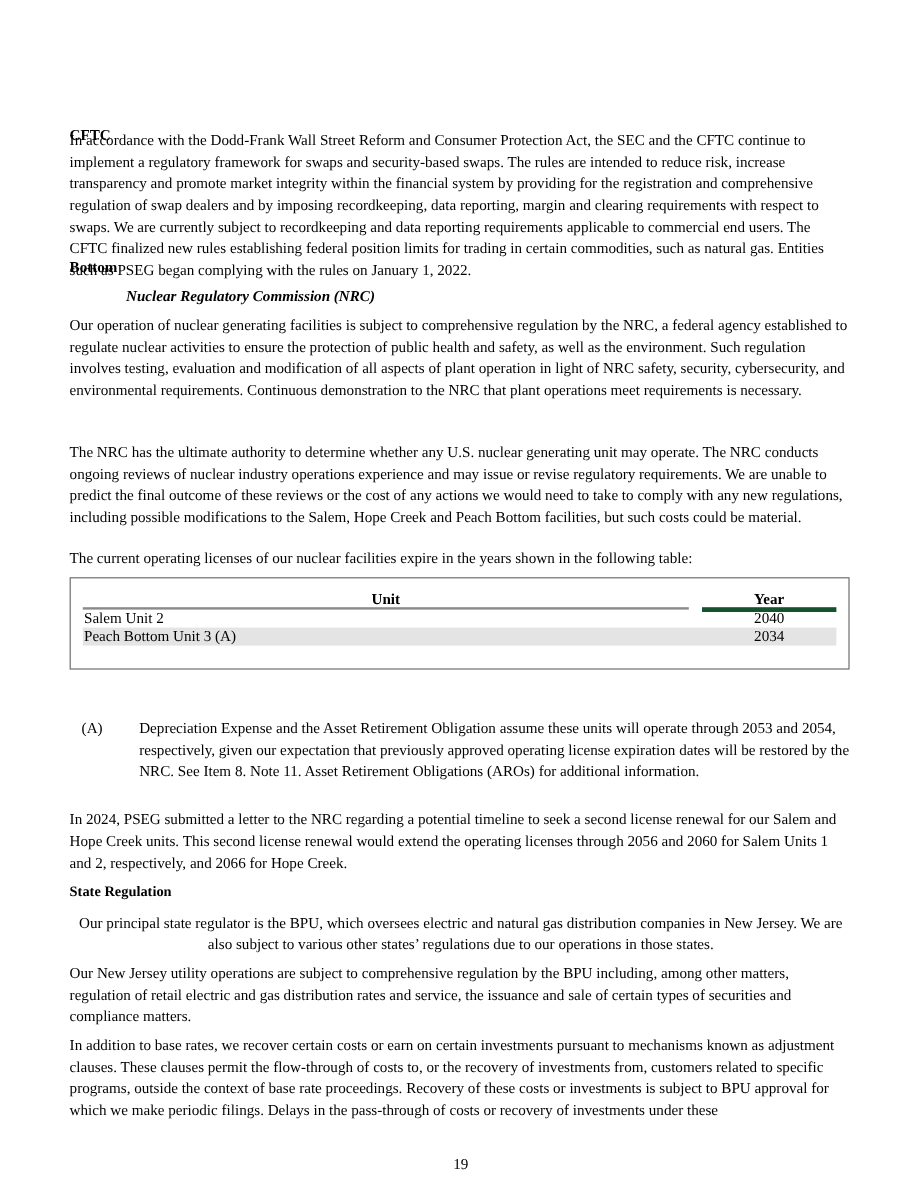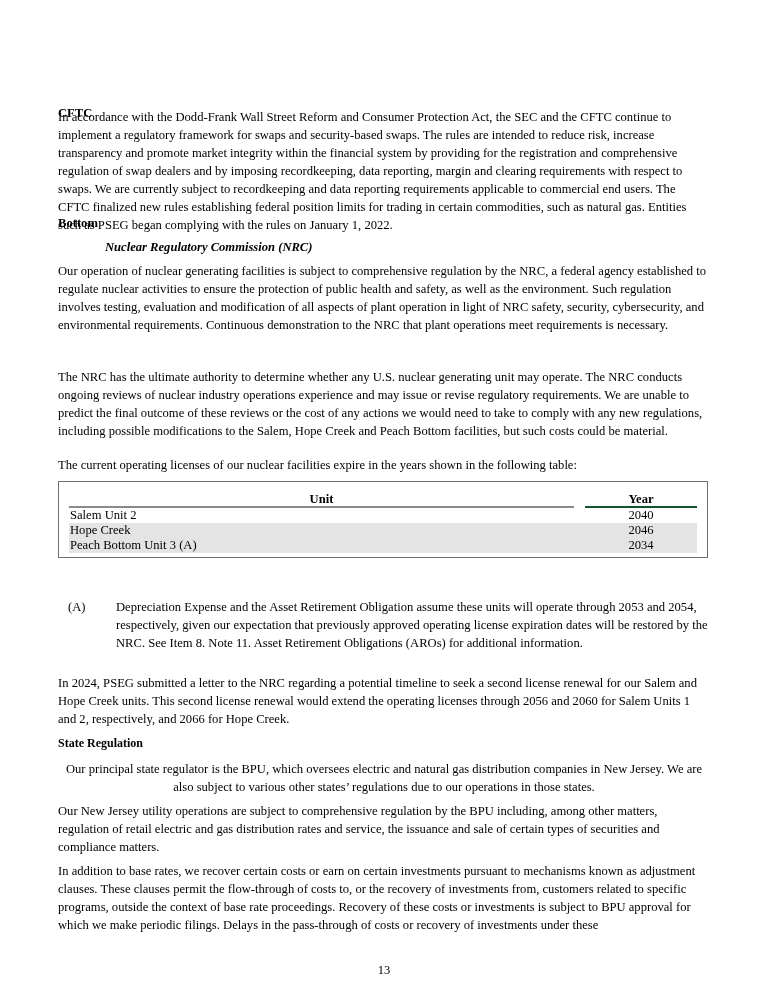--- a/index.html
+++ b/index.html
@@ -11,21 +11,21 @@
   .blk { position: absolute; left: 0; width: 652px; line-height: 18px; margin: 0; }
   .h-bold { font-weight: bold; }
   .h-italic { font-weight: bold; font-style: italic; }
   .h-section { font-weight: bold; font-size: 12px; }
   .tbl-box {
     position: absolute; left: 0; top: 481px; width: 650px; height: 77px;
     border: 1px solid #6f6f6f; box-sizing: border-box;
   }
   .th { position: absolute; top: 10px; font-weight: bold; line-height: 14px; text-align: center; }
   .th-unit { left: 10px; width: 505px; border-bottom: 2px solid #8a8a8a; padding-bottom: 0; }
-  .th-year { left: 526px; width: 112px; border-bottom: 2px solid #14532d; }
+  .th-year { left: 526px; width: 112px; border-bottom: 4px solid #14532d; }
   .rows { position: absolute; left: 10px; top: 26px; width: 628px; }
   .row { height: 15px; line-height: 15px; position: relative; }
   .row.shade { background: #e4e4e4; }
   .cell-unit { position: absolute; left: 1px; }
   .cell-year { position: absolute; left: 516px; width: 112px; text-align: center; }
   .fn-label { position: absolute; left: 10px; }
   .fn-text { position: absolute; left: 58px; width: 594px; line-height: 18px; }
   .pagenum { position: absolute; left: 0; width: 768px; top: 962px; text-align: center; line-height: 16px; }
 </style>
 </head>
@@ -43,36 +43,32 @@
 
   <div class="tbl-box">
     <div class="th th-unit">Unit</div>
     <div class="th th-year">Year</div>
     <div class="rows">
       <div class="row">
         <span class="cell-unit">Salem Unit 2</span>
         <span class="cell-year">2040</span>
       </div>
       <div class="row shade">
-        <span class="cell-unit">Hope Creek</span>
-        <span class="cell-year">2046</span>
-      </div>
-      <div class="row shade">
         <span class="cell-unit">Peach Bottom Unit 3 (A)</span>
         <span class="cell-year">2034</span>
       </div>
     </div>
   </div>
 
   <div class="blk" style="top:598px; height:56px;">
     <span class="fn-label">(A)</span>
     <span class="fn-text">Depreciation Expense and the Asset Retirement Obligation assume these units will operate through 2053 and 2054, respectively, given our expectation that previously approved operating license expiration dates will be restored by the NRC. See Item 8. Note 11. Asset Retirement Obligations (AROs) for additional information.</span>
   </div>
 
   <p class="blk" style="top:674px;">In 2024, PSEG submitted a letter to the NRC regarding a potential timeline to seek a second license renewal for our Salem and Hope Creek units. This second license renewal would extend the operating licenses through 2056 and 2060 for Salem Units 1 and 2, respectively, and 2066 for Hope Creek.</p>
 
   <p class="blk h-section" style="top:734px;">State Regulation</p>
   <p class="blk" style="top:760px;text-align:center;">Our principal state regulator is the BPU, which oversees electric and natural gas distribution companies in New Jersey. We are also subject to various other states’ regulations due to our operations in those states.</p>
   <p class="blk" style="top:802px;">Our New Jersey utility operations are subject to comprehensive regulation by the BPU including, among other matters, regulation of retail electric and gas distribution rates and service, the issuance and sale of certain types of securities and compliance matters.</p>
   <p class="blk" style="top:862px;">In addition to base rates, we recover certain costs or earn on certain investments pursuant to mechanisms known as adjustment clauses. These clauses permit the flow-through of costs to, or the recovery of investments from, customers related to specific programs, outside the context of base rate proceedings. Recovery of these costs or investments is subject to BPU approval for which we make periodic filings. Delays in the pass-through of costs or recovery of investments under these</p>
 </div>
 
-<div class="pagenum">13</div>
+<div class="pagenum">19</div>
 
 </body></html>

